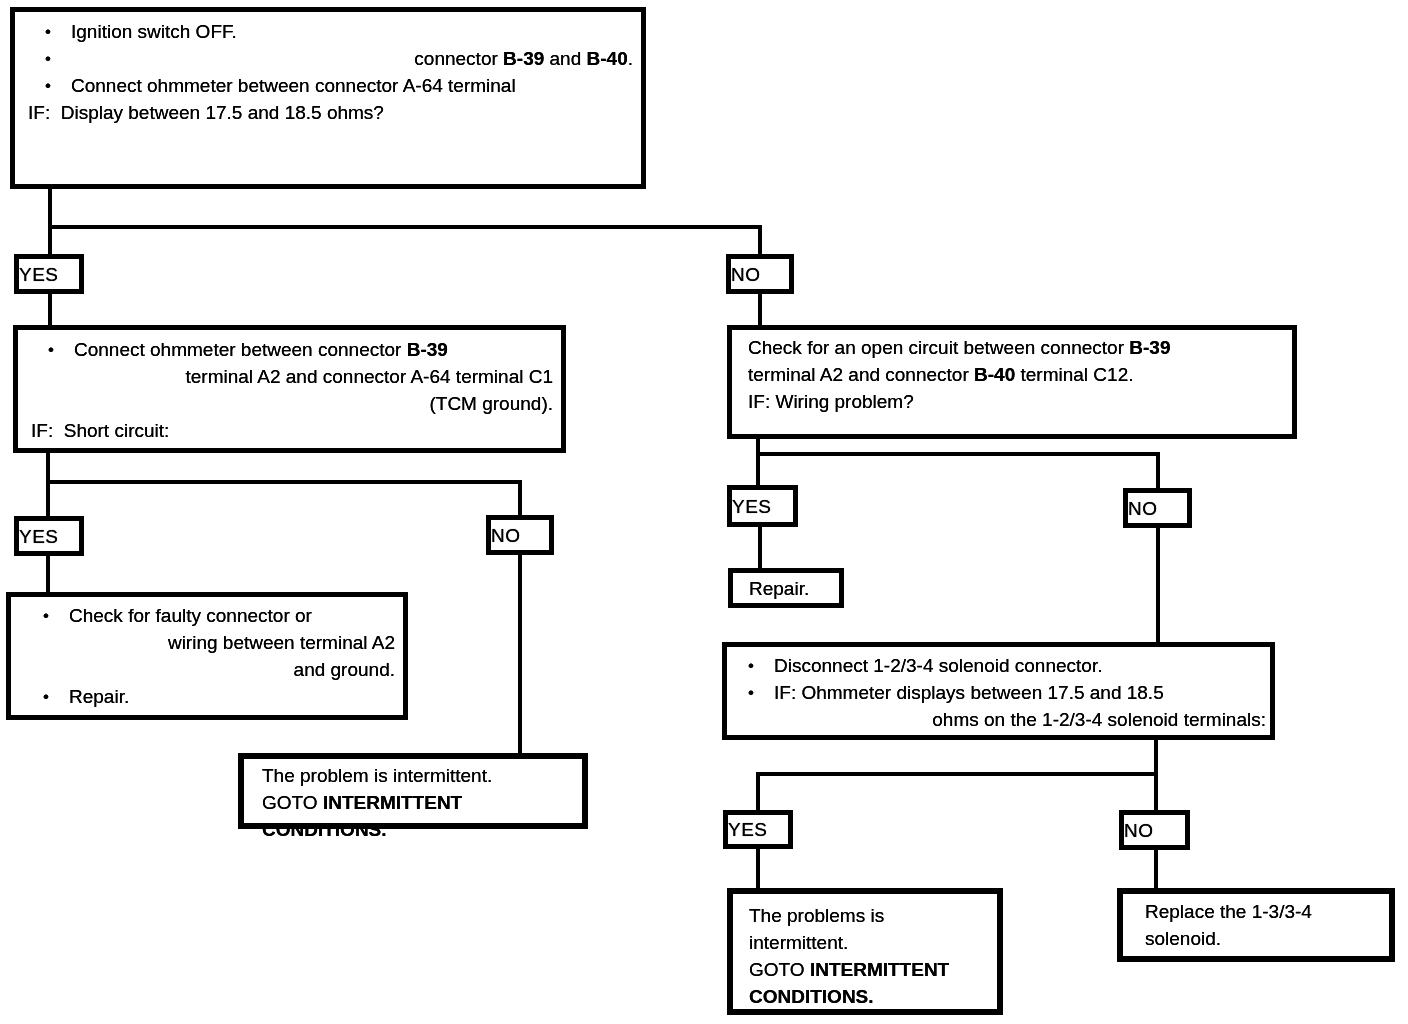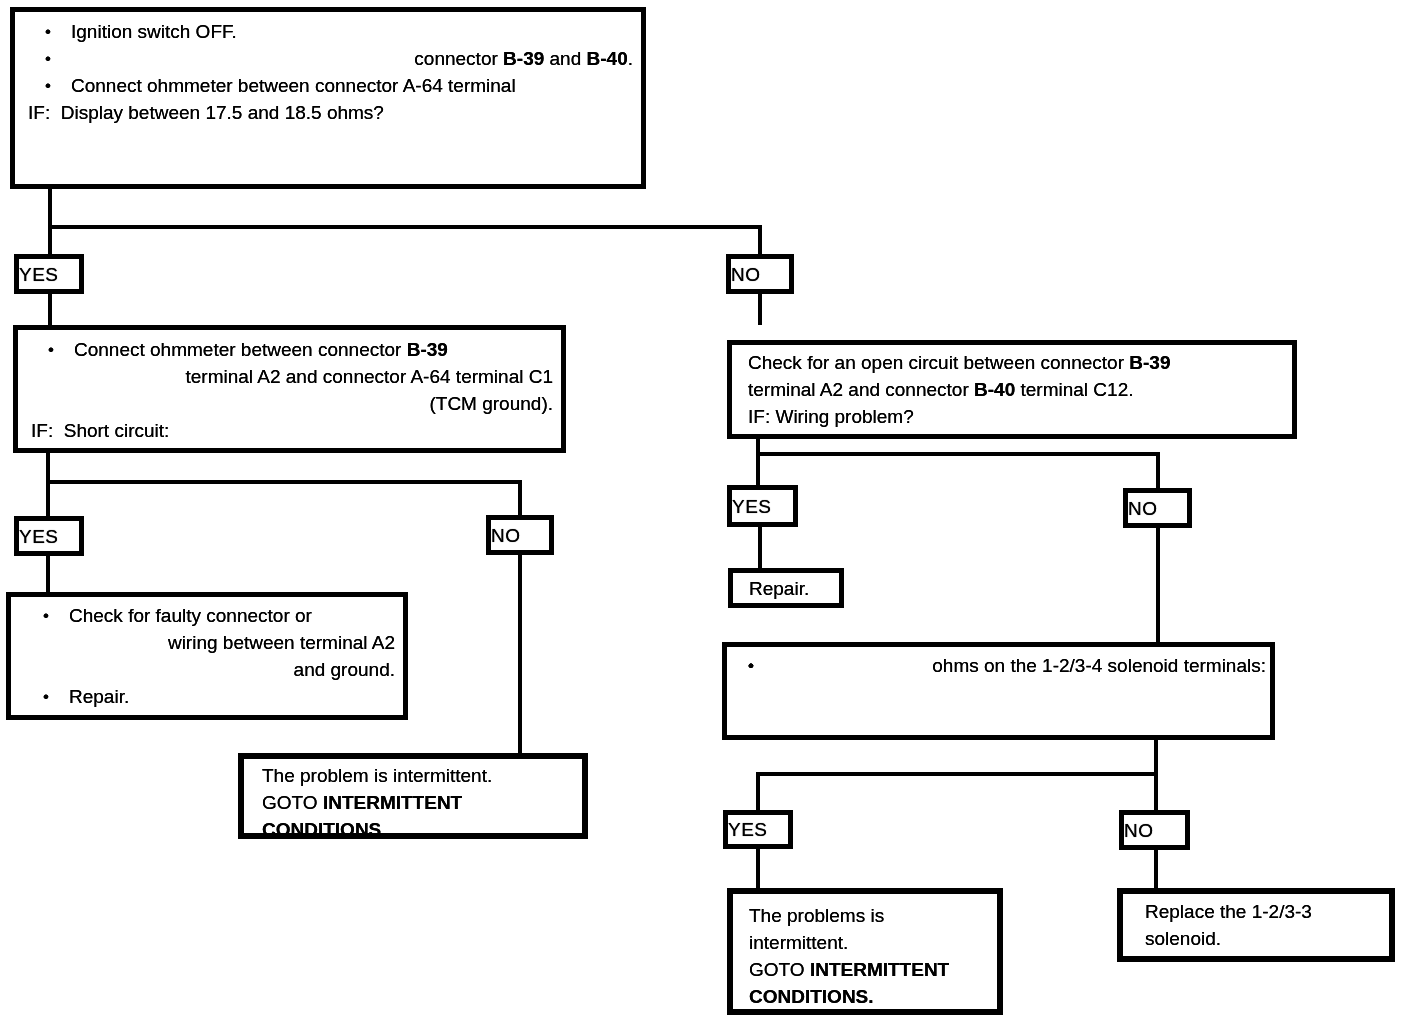--- a/index.html
+++ b/index.html
@@ -35,22 +35,22 @@
   .b{font-weight:700;}
   .line{position:absolute;background:#000;}
   
   #box-start{left:10px;top:7px;width:636px;height:182px;padding:6px 8px 0 10px;}
   #yes1{left:14px;top:254px;width:70px;height:40px;}
   #no1{left:726px;top:254px;width:68px;height:40px;}
   #box-short{left:13px;top:325px;width:553px;height:128px;padding:6px 8px 0 10px;}
   #yes2{left:14px;top:516px;width:70px;height:40px;}
   #no2{left:486px;top:515px;width:68px;height:40px;}
   #box-faulty{left:6px;top:592px;width:402px;height:128px;padding:5px 8px 0 12px;}
-  #box-int-left{left:238px;top:753px;width:350px;height:86px;padding:3px 10px 12px 16px;}
-  #box-open{left:727px;top:340px;width:570px;height:99px;padding:4px 8px 16px 14px;}
+  #box-int-left{left:238px;top:753px;width:350px;height:76px;padding:3px 10px 12px 16px;}
+  #box-open{left:727px;top:325px;width:570px;height:114px;padding:4px 8px 16px 14px;}
   #yes3{left:727px;top:485px;width:71px;height:42px;}
   #no3{left:1123px;top:488px;width:69px;height:40px;}
   #box-repair{left:728px;top:568px;width:116px;height:40px;display:flex;align-items:center;padding-left:16px;text-shadow:0 0 0.6px #000;}
   #box-solenoid{left:722px;top:642px;width:553px;height:98px;padding:5px 4px 0 1px;}
   #yes4{left:723px;top:810px;width:70px;height:39px;}
   #no4{left:1119px;top:810px;width:71px;height:40px;}
   #box-int-right{left:727px;top:888px;width:276px;height:127px;padding:8px 6px 0 14px;}
   #box-replace{left:1117px;top:888px;width:278px;height:74px;padding:4px 6px 0 20px;}
 </style>
 </head>
@@ -144,37 +144,37 @@
     </div>
   <div id="no3" class="box decision">
       <span>NO</span>
     </div>
 
   <div id="box-repair" class="box">
     <span>Repair.</span>
   </div>
 
   <div id="box-solenoid" class="box">
-    <div class="row bullet"><span class="dot">•</span></div>
-    <div class="row bullet"><span class="dot">•</span></div>
+    <div class="row bullet"><span class="dot">•</span><span>Disconnect 1-2/3-4 solenoid connector.</span></div>
+    <div class="row bullet"><span class="dot">•</span><span>IF: Ohmmeter displays between 17.5 and 18.5</span></div>
     <div class="row cont"><span>ohms on the 1-2/3-4 solenoid terminals:</span></div>
   </div>
 
   <div id="yes4" class="box decision">
       <span>YES</span>
     </div>
   <div id="no4" class="box decision">
       <span>NO</span>
     </div>
 
   <div id="box-int-right" class="box heavy">
     <div class="row plain"><span>The problems is</span></div>
     <div class="row plain"><span>intermittent.</span></div>
     <div class="row plain"><span>GOTO </span><span class="b">INTERMITTENT</span></div>
     <div class="row plain"><span class="b">CONDITIONS.</span></div>
   </div>
 
   <div id="box-replace" class="box heavy">
-    <div class="row plain"><span>Replace the 1-2/3-3</span></div>
+    <div class="row plain"><span>Replace the 1-3/3-4</span></div>
     <div class="row plain"><span>solenoid.</span></div>
   </div>
 
 </div>
 
 </body></html>

